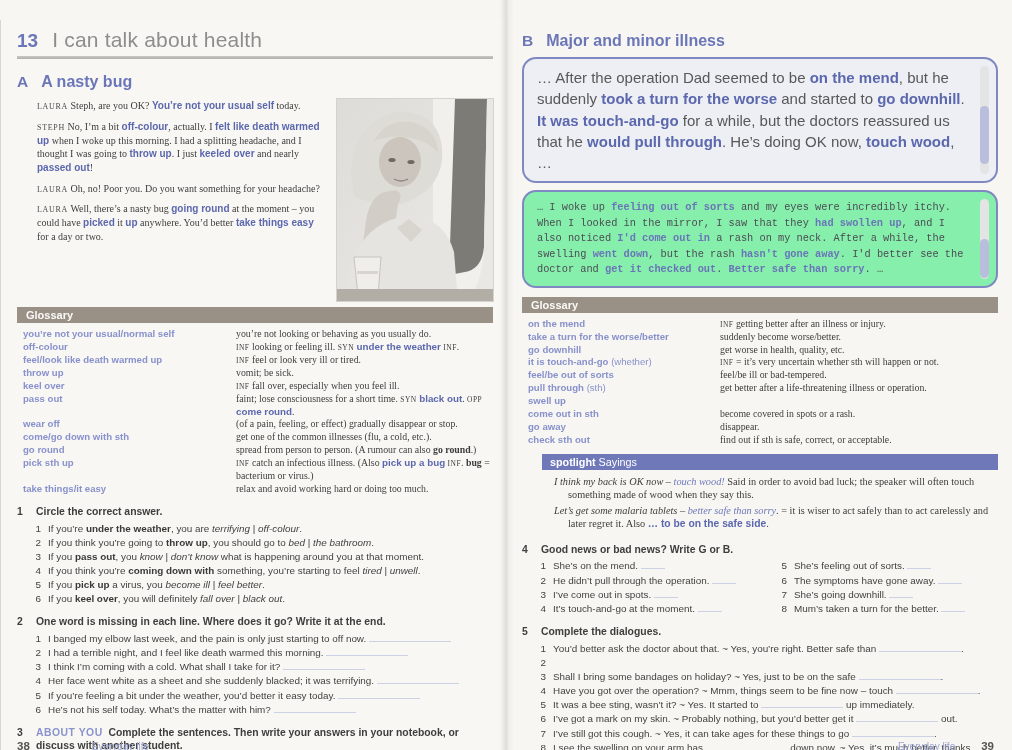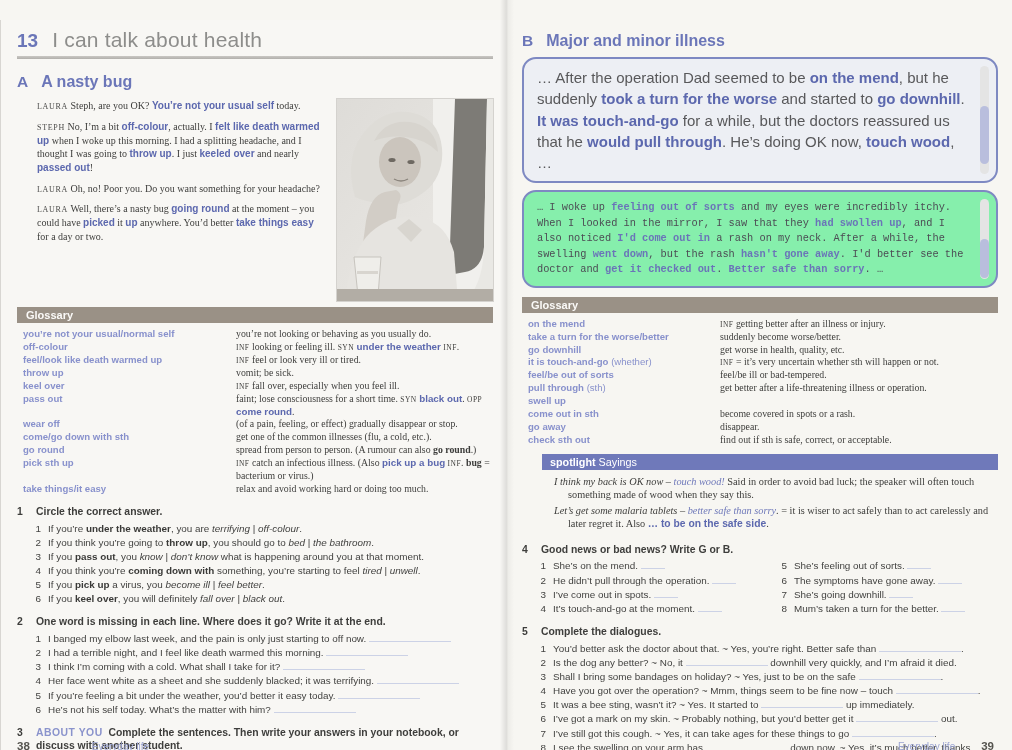--- a/index.html
+++ b/index.html
@@ -382,21 +382,20 @@
             <span class="ex-num">5</span>
             <span>Complete the dialogues.</span>
           </div>
         <div class="items">
           <div class="item">
               <span class="inum">1</span>
               <span class="itxt">You’d better ask the doctor about that. ~ Yes, you’re right. Better safe than <span class="blank"></span>.</span>
             </div>
           <div class="item">
               <span class="inum">2</span>
-              <span class="itxt">Is the dog any better? ~ No, it <span class="blank"></span> downhill very quickly, and I’m afraid it died.</span>
             </div>
           <div class="item">
               <span class="inum">3</span>
               <span class="itxt">Shall I bring some bandages on holiday? ~ Yes, just to be on the safe <span class="blank"></span>.</span>
             </div>
           <div class="item">
               <span class="inum">4</span>
               <span class="itxt">Have you got over the operation? ~ Mmm, things seem to be fine now – touch <span class="blank"></span>.</span>
             </div>
           <div class="item">

